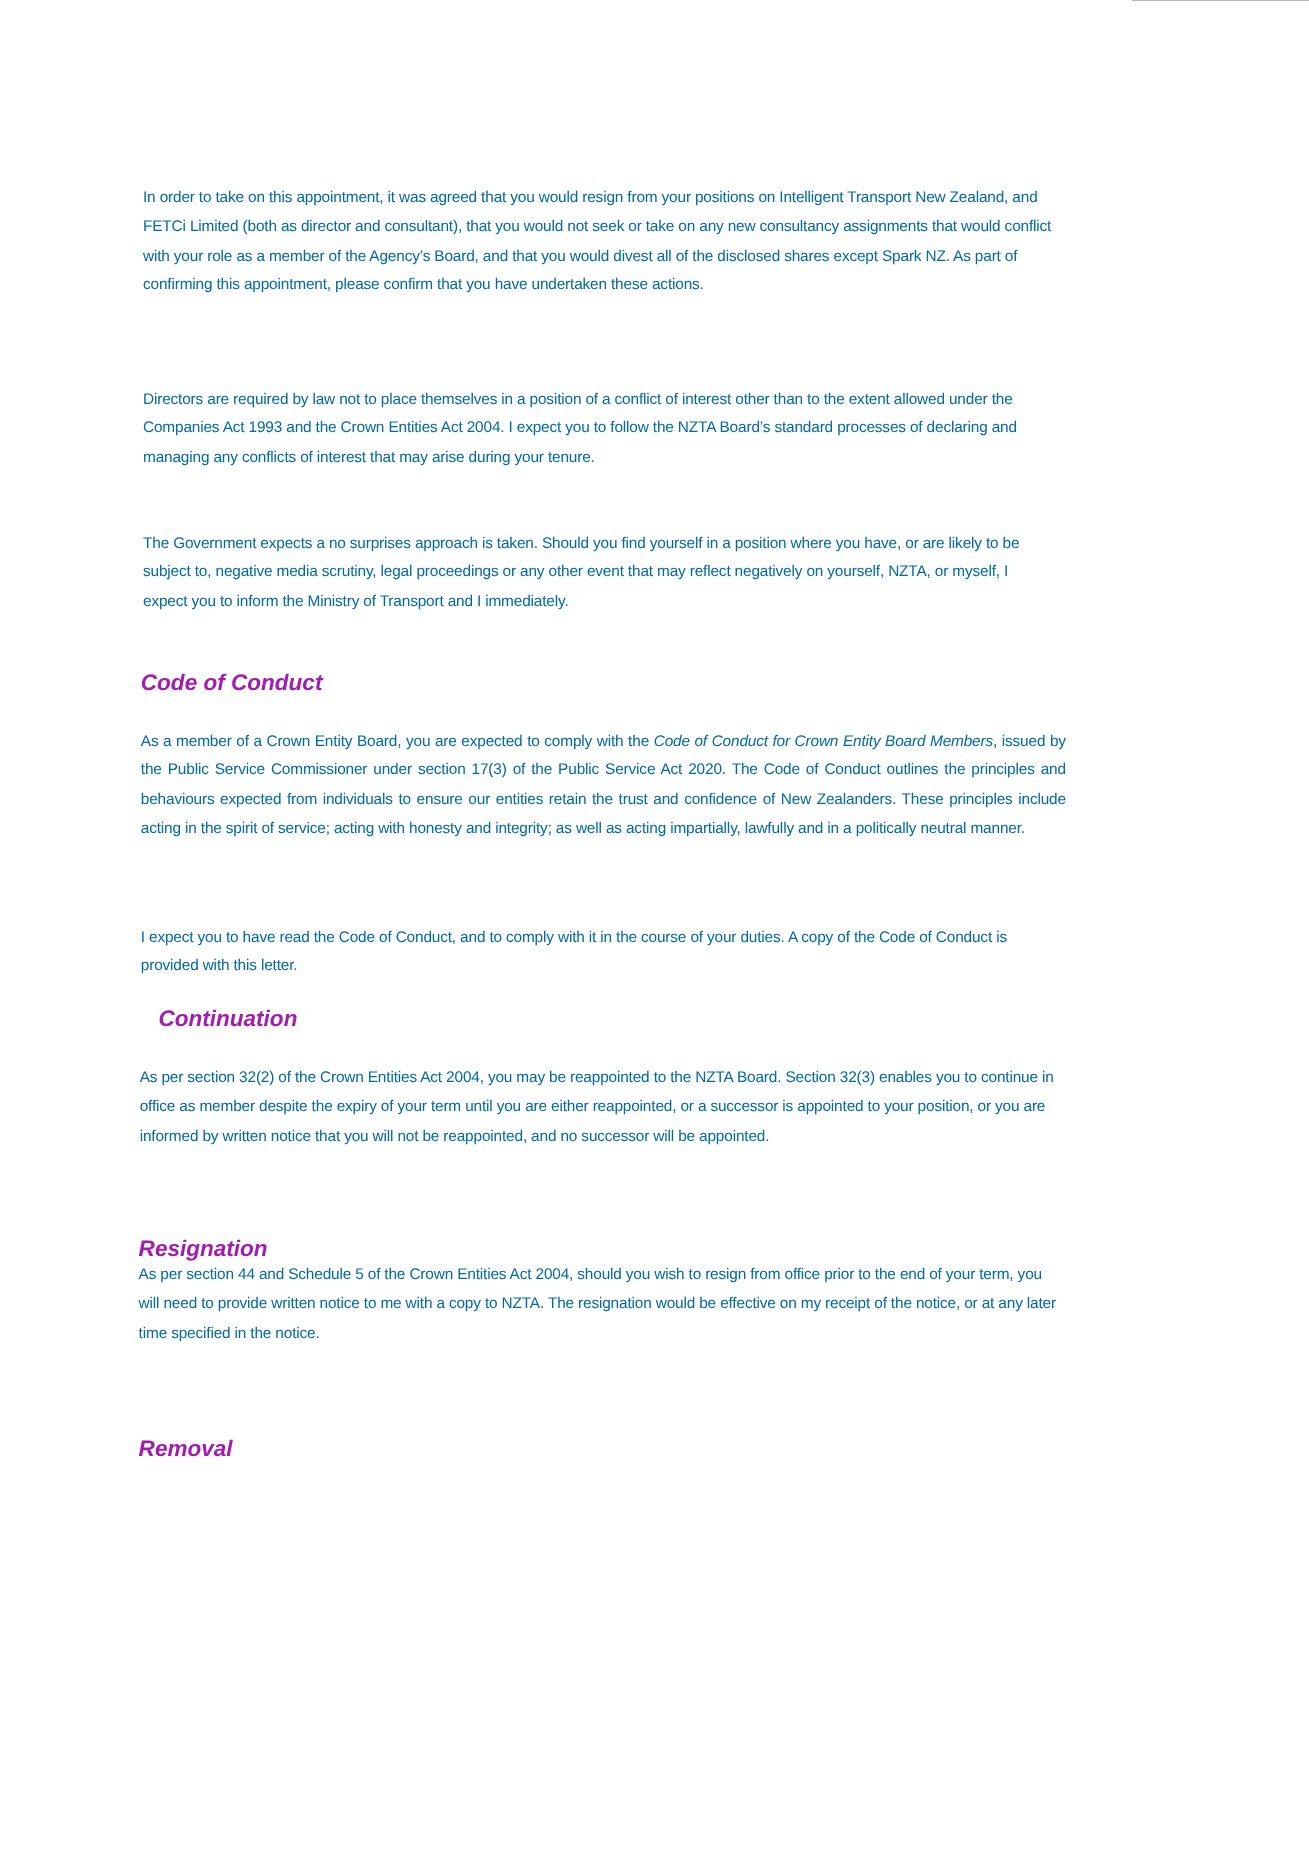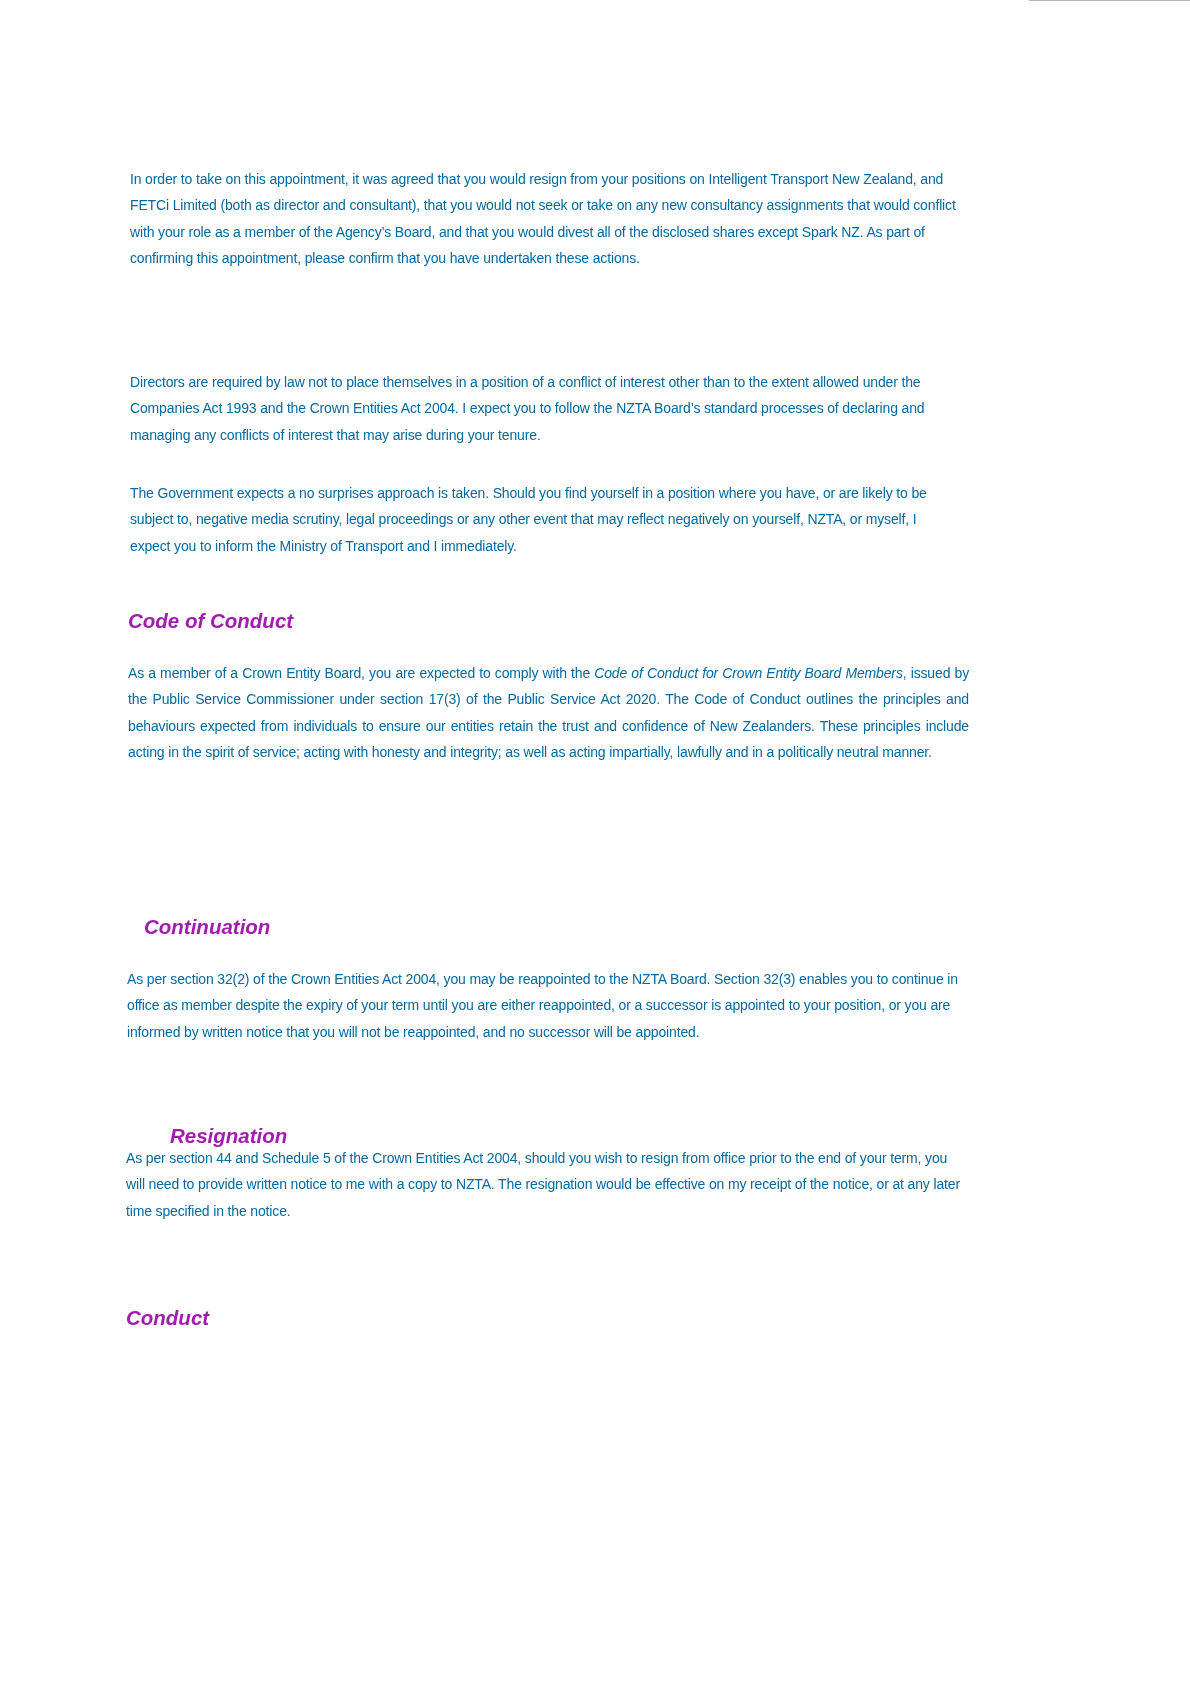--- a/index.html
+++ b/index.html
@@ -54,33 +54,34 @@
   </style>
 </head>
 <body>
 
 <div class="scan-edge"></div>
 
 <div class="page">
 
   <p class="para" style="top:166px; left:130px; width:845px;">In order to take on this appointment, it was agreed that you would resign from your positions on Intelligent Transport New Zealand, and FETCi Limited (both as director and consultant), that you would not seek or take on any new consultancy assignments that would conflict with your role as a member of the Agency’s Board, and that you would divest all of the disclosed shares except Spark NZ. As part of confirming this appointment, please confirm that you have undertaken these actions.</p>
 
-  <p class="para" style="top:349px; left:130px; width:830px;margin-top:20px;">Directors are required by law not to place themselves in a position of a conflict of interest other than to the extent allowed under the Companies Act 1993 and the Crown Entities Act 2004. I expect you to follow the NZTA Board’s standard processes of declaring and managing any conflicts of interest that may arise during your tenure.</p>
+  <p class="para" style="top:349px; left:130px; width:830px;">Directors are required by law not to place themselves in a position of a conflict of interest other than to the extent allowed under the Companies Act 1993 and the Crown Entities Act 2004. I expect you to follow the NZTA Board’s standard processes of declaring and managing any conflicts of interest that may arise during your tenure.</p>
 
   <p class="para" style="top:480px; left:130px; width:820px;">The Government expects a no surprises approach is taken. Should you find yourself in a position where you have, or are likely to be subject to, negative media scrutiny, legal proceedings or any other event that may reflect negatively on yourself, NZTA, or myself, I expect you to inform the Ministry of Transport and I immediately.</p>
 
   <h3 class="heading" style="top:608px; left:128px;">Code of Conduct</h3>
 
   <p class="para justify" style="top:660px; left:128px; width:841px;"><span>As a member of a Crown Entity Board, you are expected to comply with the </span><em>Code of Conduct for Crown Entity Board Members</em><span>, issued by the Public Service Commissioner under section 17(3) of the Public Service Act 2020. The Code of Conduct outlines the principles and behaviours expected from individuals to ensure our entities retain the trust and confidence of New Zealanders. These principles include acting in the spirit of service; acting with honesty and integrity; as well as acting impartially, lawfully and in a politically neutral manner.</span></p>
 
+  <p class="para" style="top:838px; left:128px; width:843px;">I expect you to have read the Code of Conduct, and to comply with it in the course of your duties. A copy of the Code of Conduct is provided with this letter.</p>
 
   <h3 class="heading" style="top:914px; left:144px;">Continuation</h3>
 
   <p class="para" style="top:966px; left:127px; width:842px;">As per section 32(2) of the Crown Entities Act 2004, you may be reappointed to the NZTA Board. Section 32(3) enables you to continue in office as member despite the expiry of your term until you are either reappointed, or a successor is appointed to your position, or you are informed by written notice that you will not be reappointed, and no successor will be appointed.</p>
 
-  <h3 class="heading" style="top:1123px; left:126px;margin-left:44px;">Resignation</h3>
+  <h3 class="heading" style="top:1123px; left:126px;">Resignation</h3>
 
   <p class="para" style="top:1145px; left:126px; width:836px;">As per section 44 and Schedule 5 of the Crown Entities Act 2004, should you wish to resign from office prior to the end of your term, you will need to provide written notice to me with a copy to NZTA. The resignation would be effective on my receipt of the notice, or at any later time specified in the notice.</p>
 
-  <h3 class="heading" style="top:1305px; left:126px;">Conduct</h3>
+  <h3 class="heading" style="top:1305px; left:126px;">Removal</h3>
 
 
 </div>
 
 </body></html>

